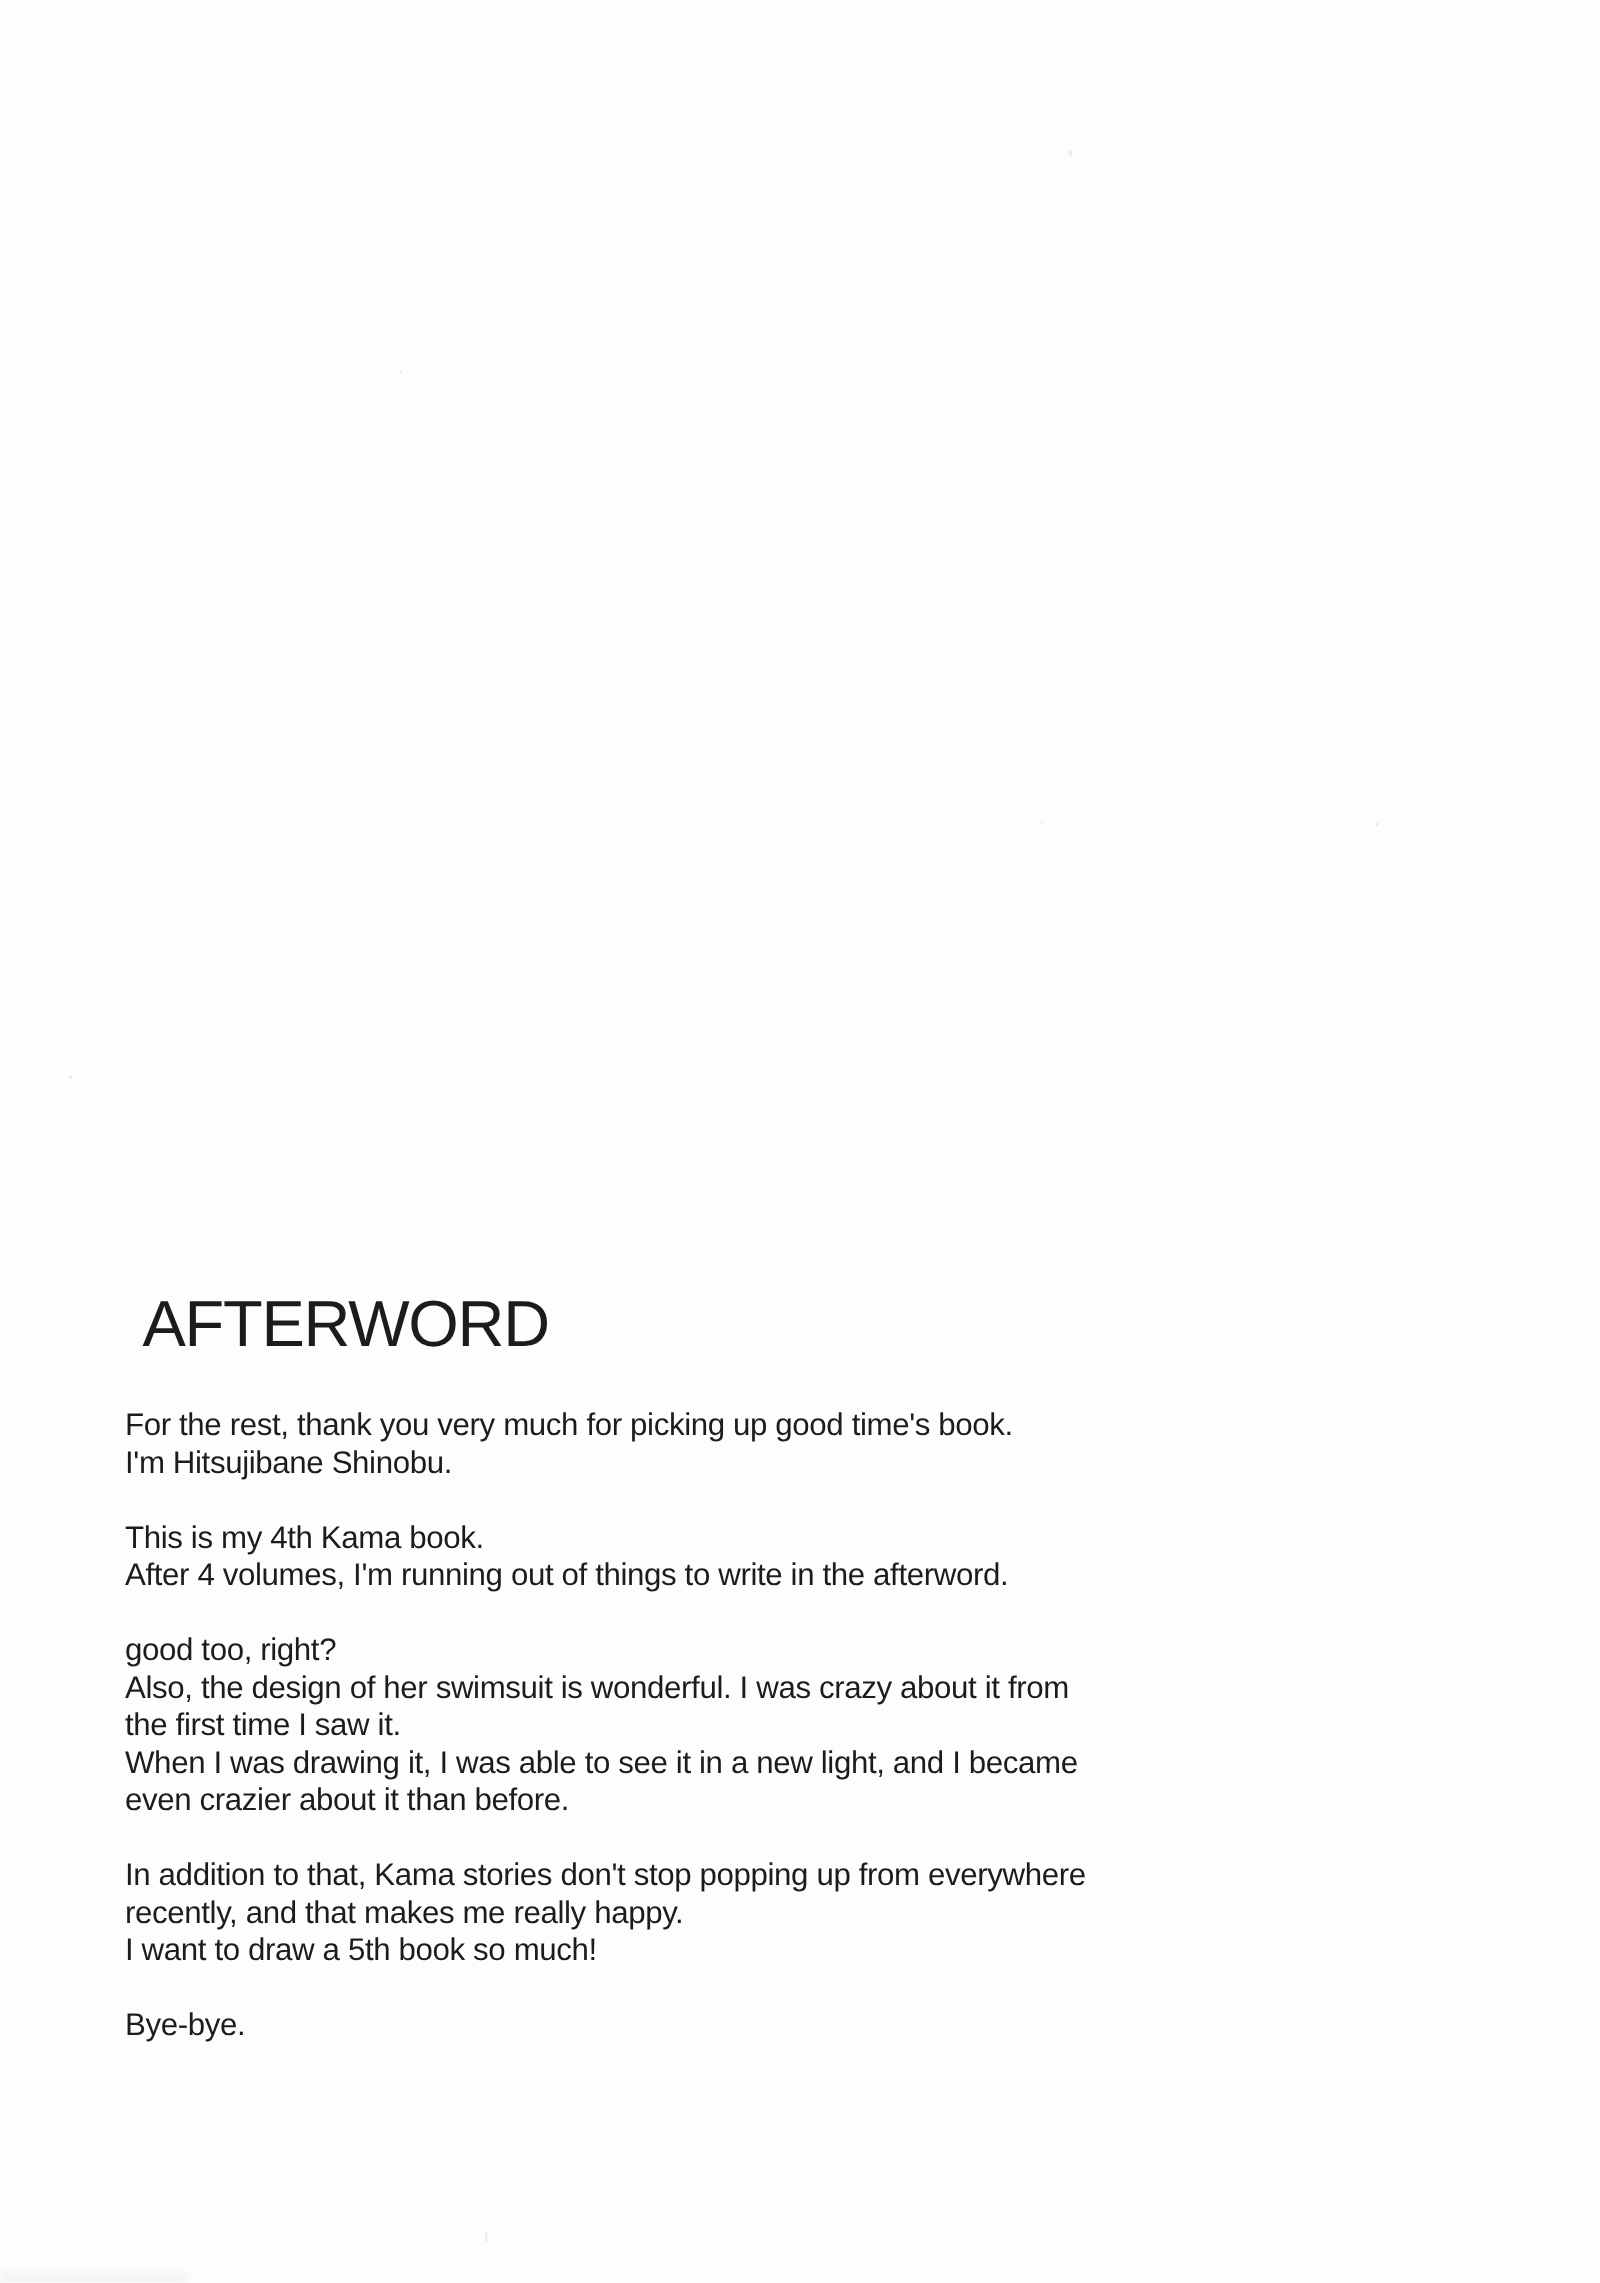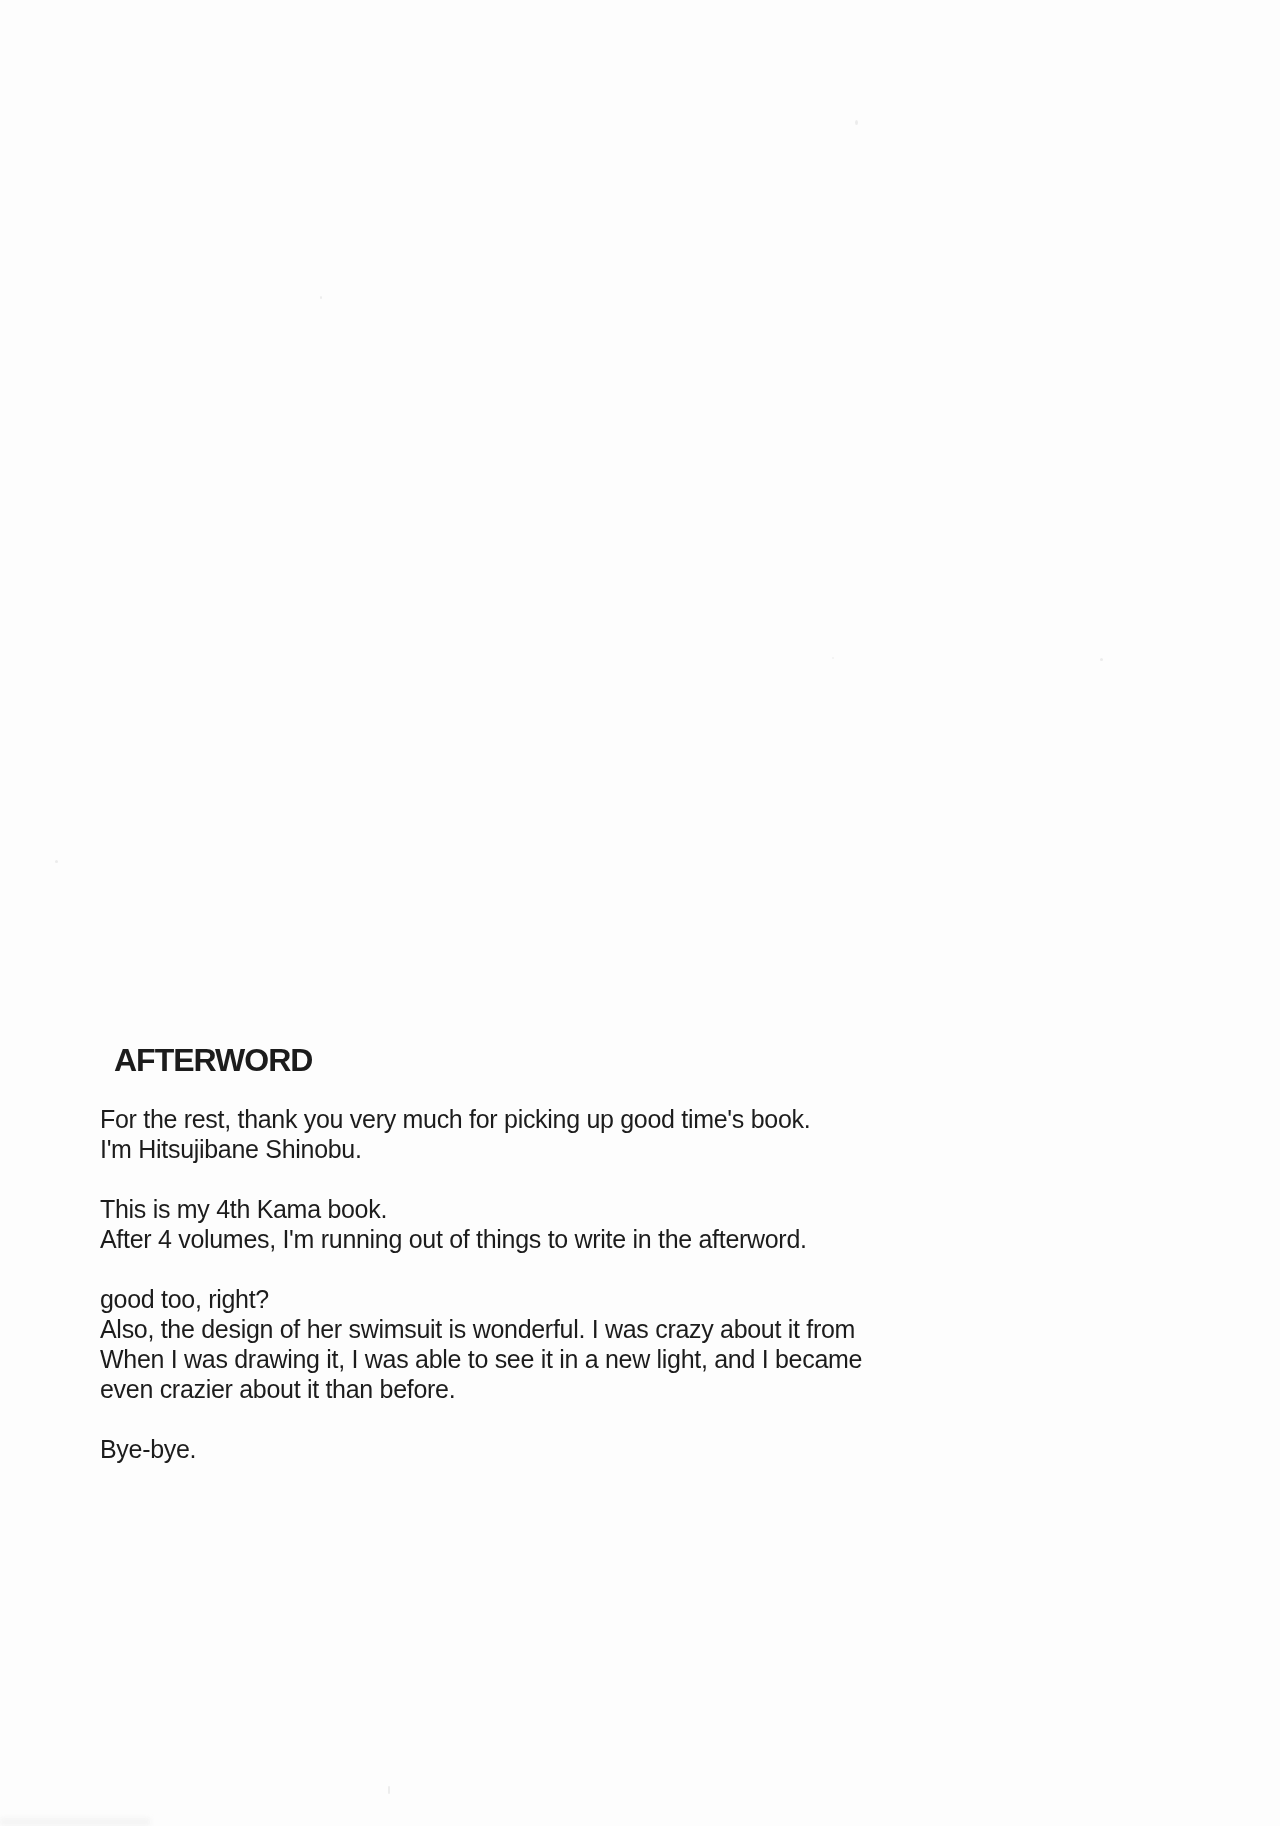--- a/index.html
+++ b/index.html
@@ -19,24 +19,24 @@
     position: absolute;
     inset: 0;
   }
   .textblock {
     position: absolute;
     left: 100px;
     top: 1040px;
     width: 1000px;
   }
   .heading {
-    margin: 0 0 24px 14px;
-    font-size: 32px;
+    margin: 0 0 45px 14px;
+    font-size: 52px;
     line-height: 40px;
-    font-weight: bold;
+    font-weight: normal;
     letter-spacing: -1px;
     white-space: nowrap;
   }
   .para {
     margin: 0 0 30px 0;
   }
   .para:last-child {
     margin-bottom: 0;
   }
   .line {
@@ -80,24 +80,30 @@
     </div>
 
     <div class="para">
       <div class="line">This is my 4th Kama book.</div>
       <div class="line">After 4 volumes, I'm running out of things to write in the afterword.</div>
     </div>
 
     <div class="para">
       <div class="line">good too, right?</div>
       <div class="line">Also, the design of her swimsuit is wonderful. I was crazy about it from</div>
+      <div class="line">the first time I saw it.</div>
       <div class="line">When I was drawing it, I was able to see it in a new light, and I became</div>
       <div class="line">even crazier about it than before.</div>
     </div>
 
+    <div class="para">
+      <div class="line">In addition to that, Kama stories don't stop popping up from everywhere</div>
+      <div class="line">recently, and that makes me really happy.</div>
+      <div class="line">I want to draw a 5th book so much!</div>
+    </div>
 
     <div class="para">
       <div class="line">Bye-bye.</div>
     </div>
 
   </div>
 
   <div class="speck sp1"></div>
   <div class="speck sp2"></div>
   <div class="speck sp3"></div>

